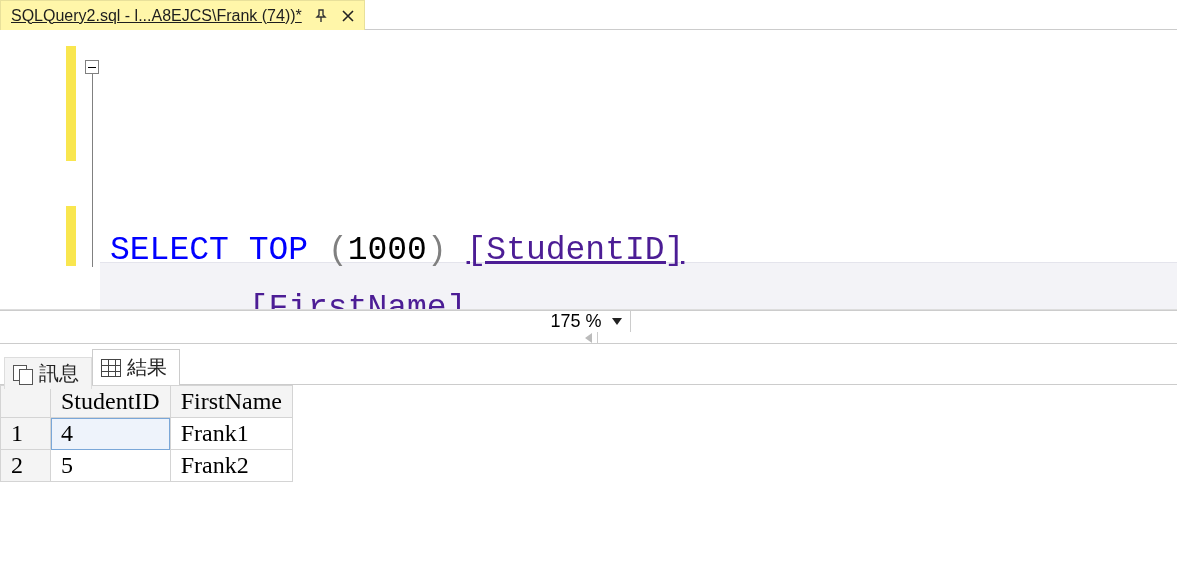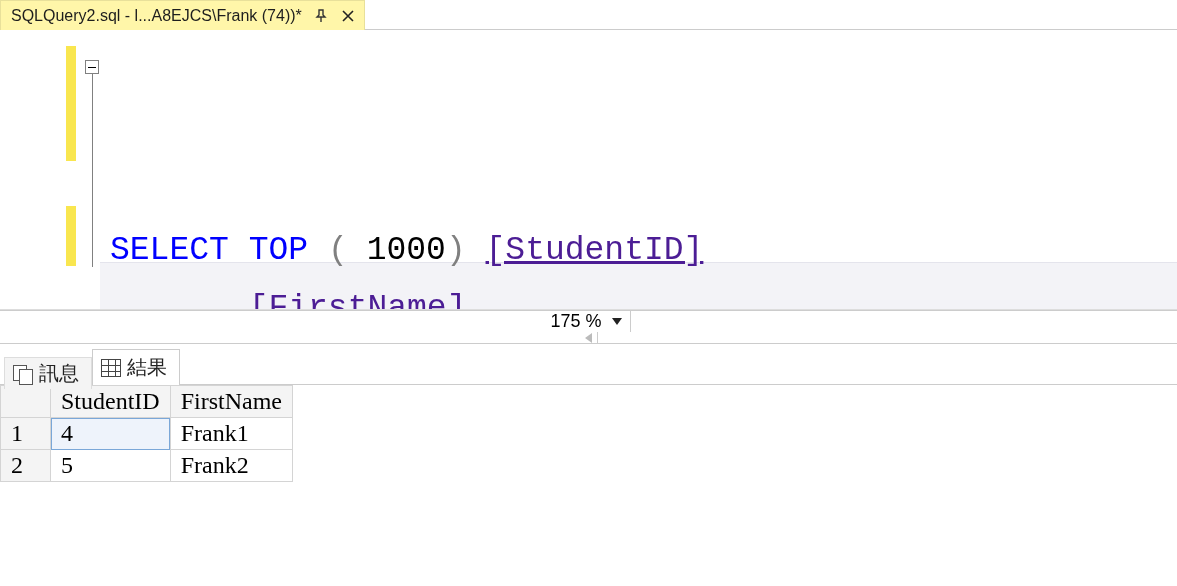--- a/index.html
+++ b/index.html
@@ -24,20 +24,21 @@
     align-items: center;
     background: #fff6a9;
     border-top: 1px solid #e8e09a;
     border-left: 1px solid #e8e09a;
     border-right: 1px solid #e8e09a;
     padding: 0 8px 0 10px;
     font-size: 16px;
     color: #1e1e1e;
     gap: 10px;
     height: 30px;
+    text-decoration: underline;
   }
   .tab-title { white-space: nowrap; }
   .pin-icon svg, .close-x svg { display: block; }
   .pin-icon, .close-x {
     display: inline-flex;
     align-items: center;
     justify-content: center;
     cursor: pointer;
     padding: 2px;
   }
@@ -103,21 +104,21 @@
     height: 50px;
     background: #f3f3f7;
     border-top: 1px solid #e4e4ec;
     border-bottom: 1px solid #e4e4ec;
     z-index: 0;
   }
   .code-lines { position: relative; z-index: 1; padding-left: 58px; }
   .kw { color: #0000ff; }
   .gray { color: #808080; }
   .teal { color: #4c1d95; text-decoration: underline; }
-  .plain { color: #000; margin-left: 19px; }
+  .plain { color: #000; }
   .zoom-bar {
     display: flex;
     align-items: center;
     height: 34px;
     border-top: 1px solid #ccc;
     border-bottom: 1px solid #ccc;
     background: #fff;
     font-size: 18px;
     position: relative;
     flex-direction: column;

